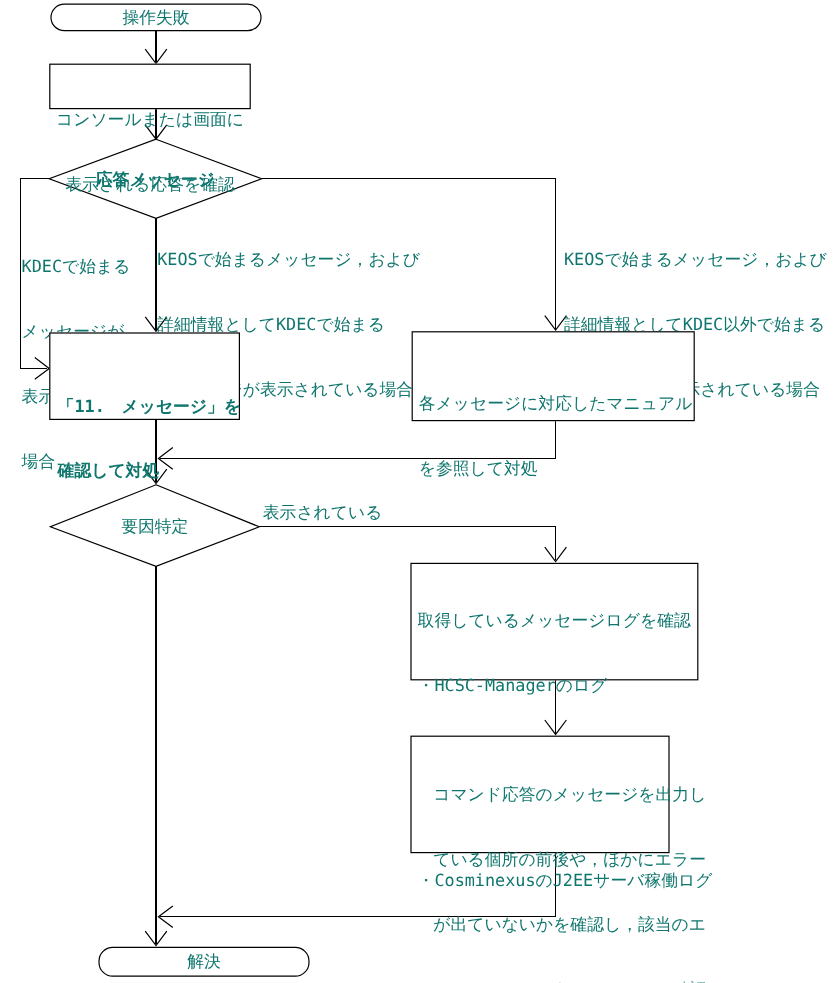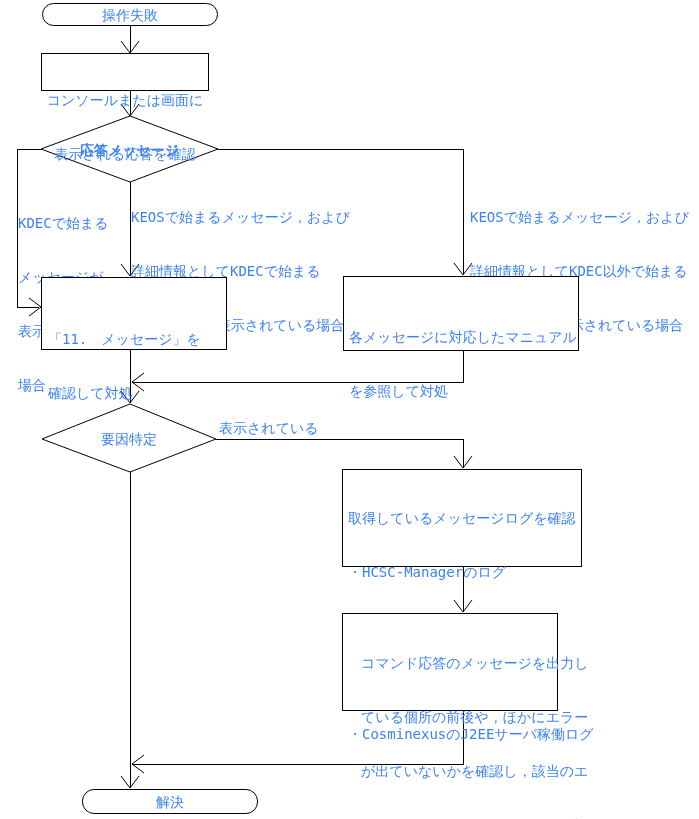--- a/index.html
+++ b/index.html
@@ -1,21 +1,21 @@
 <!DOCTYPE html>
 <html><head>
 <meta charset="utf-8">
 <style>
   html,body{margin:0;padding:0;background:#ffffff;}
   .canvas{
     position:relative;
     width:699px;height:819px;
     background:#ffffff;
     font-family:"DejaVu Sans Mono","Liberation Mono",monospace;
-    color:#3b82f6;
+    color:#0f766e;
     overflow:hidden;
   }
   .wires{position:absolute;left:0;top:0;}
   .node{
     position:absolute;
     background:#ffffff;
     border:1px solid #000000;
     box-sizing:border-box;
     font-size:14px;
     line-height:18px;
@@ -106,21 +106,21 @@
     <div>詳細情報としてKDECで始まる</div>
     <div>メッセージが表示されている場合</div>
   </div>
 
   <div class="lbl" style="left:470px;top:172px;">
     <div>KEOSで始まるメッセージ，および</div>
     <div>詳細情報としてKDEC以外で始まる</div>
     <div>メッセージが表示されている場合</div>
   </div>
 
-  <div class="node" style="left:41px;top:277px;width:186px;height:73px;padding:16px 4px 0 6px;">
+  <div class="node" style="left:41px;top:277px;width:159px;height:73px;padding:16px 4px 0 6px;font-weight:bold;">
     <div>「11.　メッセージ」を</div>
     <div>確認して対処</div>
   </div>
 
   <div class="node" style="left:343px;top:276px;width:236px;height:75px;padding:15px 2px 0 5px;">
     <div>各メッセージに対応したマニュアル</div>
     <div>を参照して対処</div>
   </div>
 
   <div class="diamond-label" style="left:42px;top:430px;width:174px;">要因特定</div>

